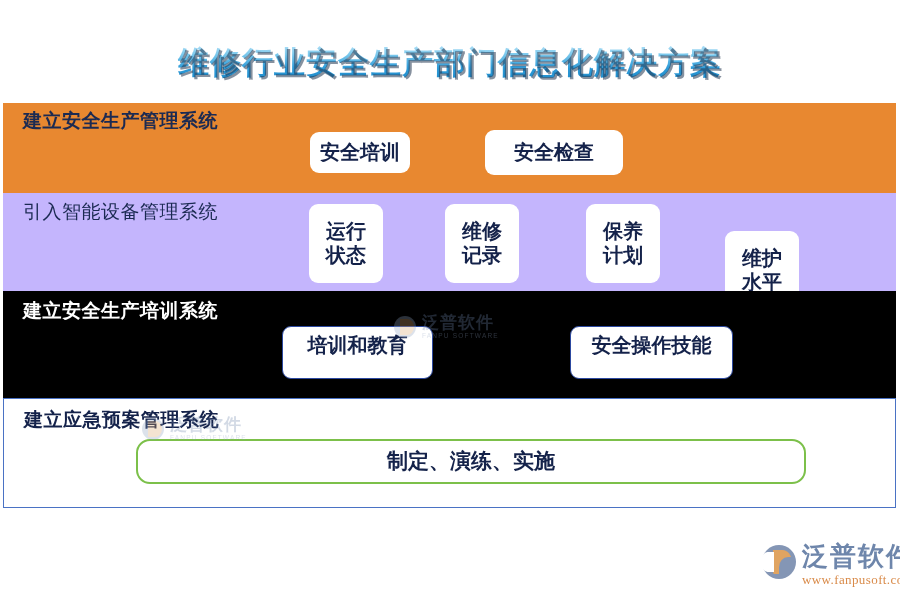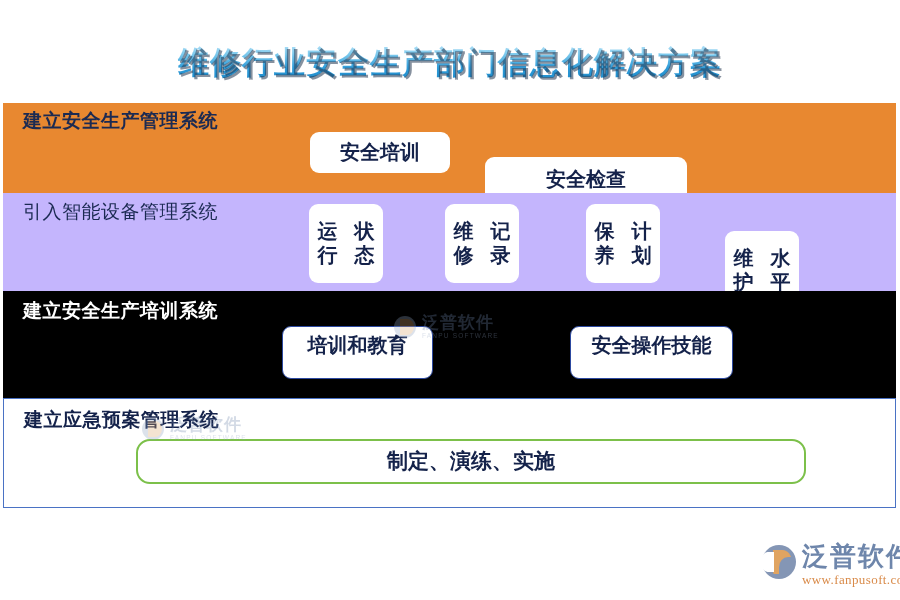--- a/index.html
+++ b/index.html
@@ -75,27 +75,27 @@
     display: flex;
     align-items: center;
     justify-content: center;
     text-align: center;
     color: #14224a;
     font-weight: bold;
     line-height: 1.18;
     box-sizing: border-box;
   }
   .node.wide-row { font-size: 20px; }
-  .node.stack    { font-size: 20px; flex-direction: row; }
+  .node.stack    { font-size: 20px; flex-direction: column; }
   .node.bordered { border: 1px solid #2c49a0; }
   .node.green    { border: 2px solid #7cc04a; border-radius: 14px; font-size: 21px; background:#ffffff; }
 
   
-  #node-anquanpeixun  { left: 307px; top: 29px; width: 140px; height: 41px; }
-  #node-anquanjiancha { left: 482px; top: 27px; width: 202px; height: 45px; margin-top: 27px; }
+  #node-anquanpeixun  { left: 307px; top: 29px; width: 100px; height: 41px; }
+  #node-anquanjiancha { left: 482px; top: 27px; width: 138px; height: 45px; }
 
   
   #node-yunxing  { left: 306px; top: 11px; width: 74px; height: 79px; }
   #node-weixiu   { left: 442px; top: 11px; width: 74px; height: 79px; }
   #node-baoyang  { left: 583px; top: 11px; width: 74px; height: 79px; }
   #node-weihu    { left: 722px; top: 11px; width: 74px; height: 79px; margin-top: 27px; }
 
   
   #node-peixunjiaoyu { left: 279px; top: 35px; width: 151px; height: 53px; }
   #node-anquancaozuo { left: 567px; top: 35px; width: 163px; height: 53px; }

